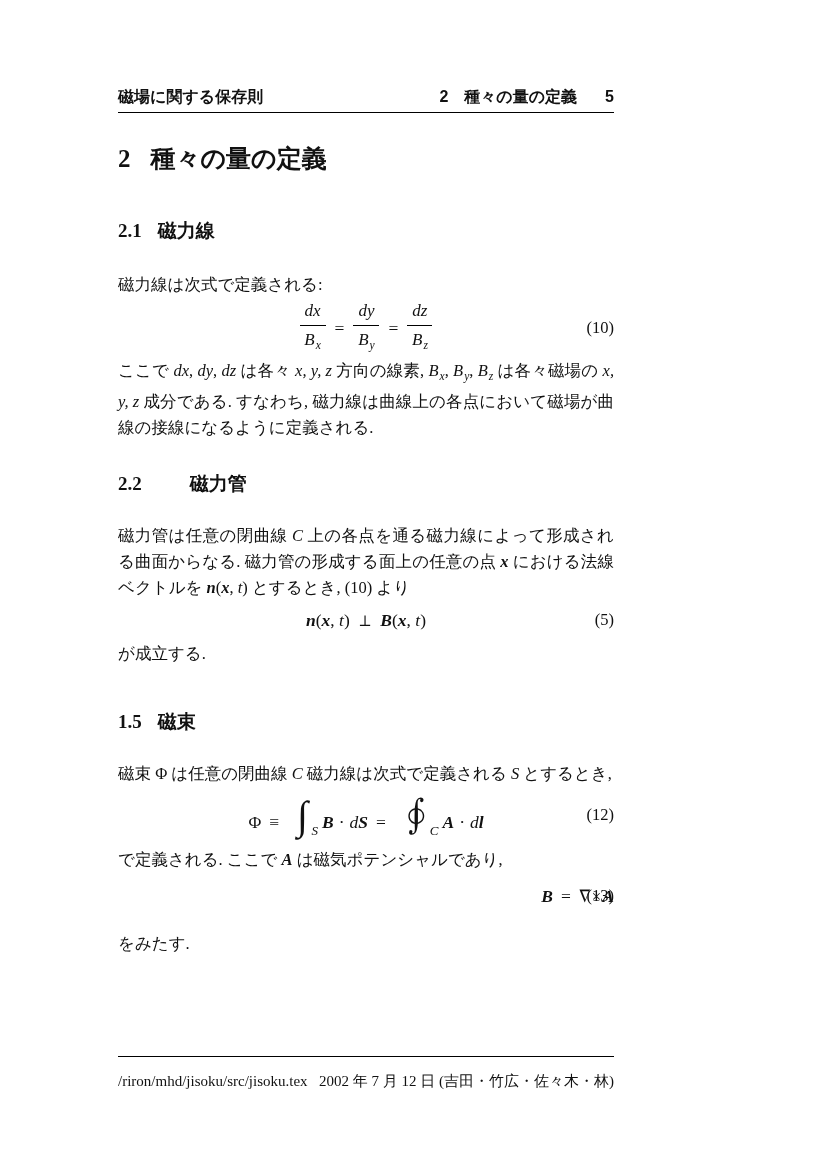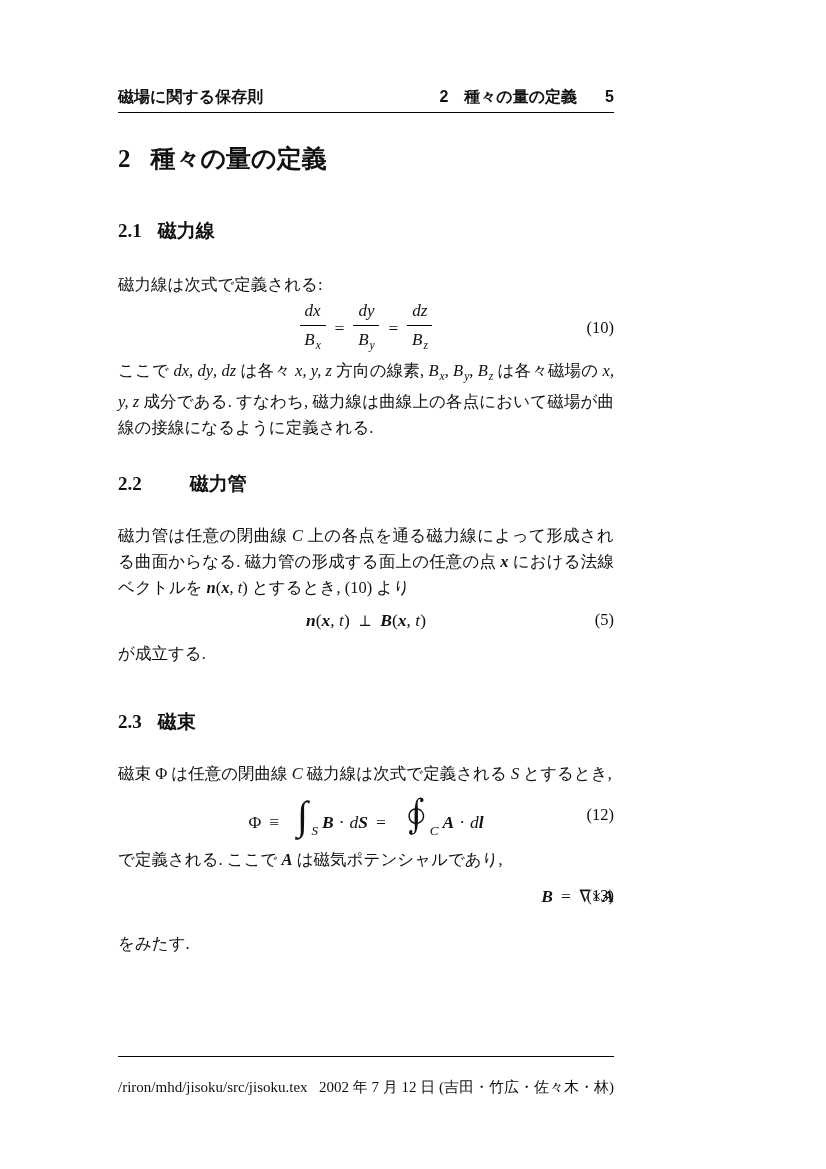--- a/index.html
+++ b/index.html
@@ -84,21 +84,21 @@
     position:relative; display:inline-block; margin:0 14px 0 10px;
     transform:translateY(1px);
   }
   .sub, .fsub { font-style:italic; font-size:11.5px; vertical-align:-4px; margin-left:1px; }
   .seg-bigint .sub { position:absolute; right:-10px; bottom:3px; font-size:13px;
                      line-height:1; vertical-align:baseline; margin:0; }
 
   
   .pgfoot {
     position:absolute; left:118px; right:120px; top:1056px;
-    border-top:1.2px solid #000; padding-top:19px;
+    border-top:1.2px solid #000; padding-top:13px;
     display:flex; justify-content:space-between; align-items:baseline;
     font-size:15px; line-height:22px;
   }
 </style>
 </head>
 <body>
 
 <div class="page">
 
   <div class="pghead">
@@ -151,21 +151,21 @@
   <p class="para" id="sec2-body"><span class="seg seg-rm">磁力管は任意の閉曲線 </span><span class="seg seg-it">C</span><span class="seg seg-rm"> 上の各点を通る磁力線によって形成される曲面からなる. 磁力管の形成する面上の任意の点 </span><span class="seg seg-bi">x</span><span class="seg seg-rm"> における法線ベクトルを </span><span class="seg seg-bi">n</span><span class="seg seg-rm">(</span><span class="seg seg-bi">x</span><span class="seg seg-rm">, </span><span class="seg seg-it">t</span><span class="seg seg-rm">)</span><span class="seg seg-rm"> とするとき, (10) より</span></p>
 
   <div class="eqrow eq11">
     <span><span class="seg seg-bi">n</span><span class="seg seg-rm">(</span><span class="seg seg-bi">x</span><span class="seg seg-rm">, </span><span class="seg seg-it">t</span><span class="seg seg-rm">)</span><span class="seg seg-op">⊥</span><span class="seg seg-bi">B</span><span class="seg seg-rm">(</span><span class="seg seg-bi">x</span><span class="seg seg-rm">, </span><span class="seg seg-it">t</span><span class="seg seg-rm">)</span></span>
     <span class="eqno">(5)</span>
   </div>
 
   <p class="para" id="sec2-after">が成立する.</p>
 
   <h2 class="subhead" id="sec3-head">
-    <span class="s-num">2.3</span>
+    <span class="s-num">1.5</span>
     <span class="s-title">磁束</span>
   </h2>
 
   <p class="para" id="sec3-lead"><span class="seg seg-rm">磁束 </span><span class="seg seg-rm">Φ</span><span class="seg seg-rm"> は任意の閉曲線 </span><span class="seg seg-it">C</span><span class="seg seg-rm"> 磁力線は次式で定義される </span><span class="seg seg-it">S</span><span class="seg seg-rm"> とするとき,</span></p>
 
   <div class="eqrow eq12">
     <span><span class="seg seg-rm">Φ</span><span class="seg seg-op">≡</span><span class="seg seg-bigint">∫<span class="sub">S</span></span><span class="seg seg-bi">B</span><span class="seg seg-cdot">·</span><span class="seg seg-it">d</span><span class="seg seg-bi">S</span><span class="seg seg-op">=</span><span class="seg seg-bigint">∮<span class="sub">C</span></span><span class="seg seg-bi">A</span><span class="seg seg-cdot">·</span><span class="seg seg-it">d</span><span class="seg seg-bi">l</span></span>
     <span class="eqno">(12)</span>
   </div>
 

